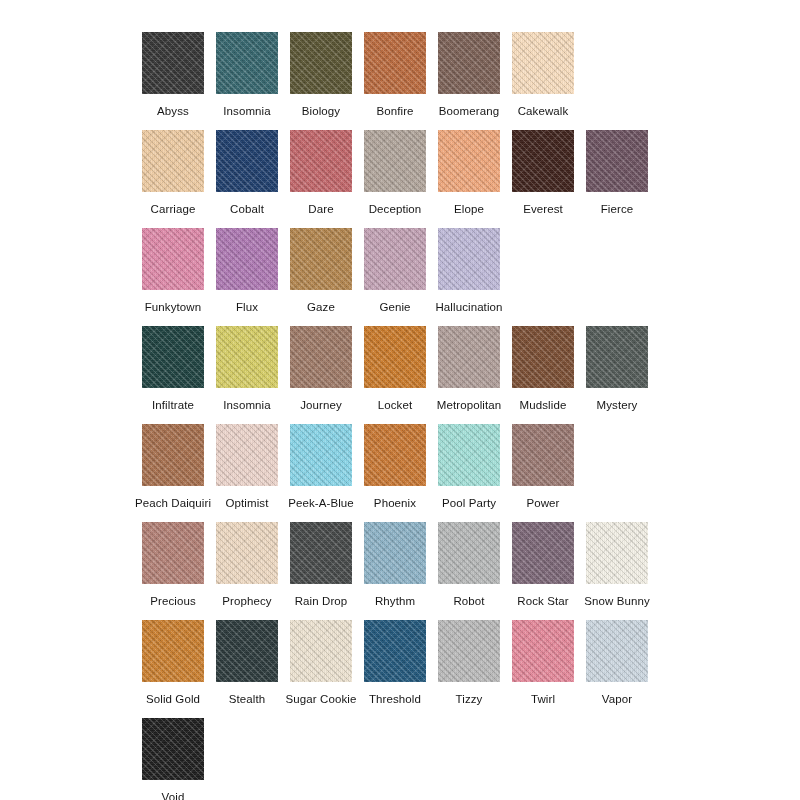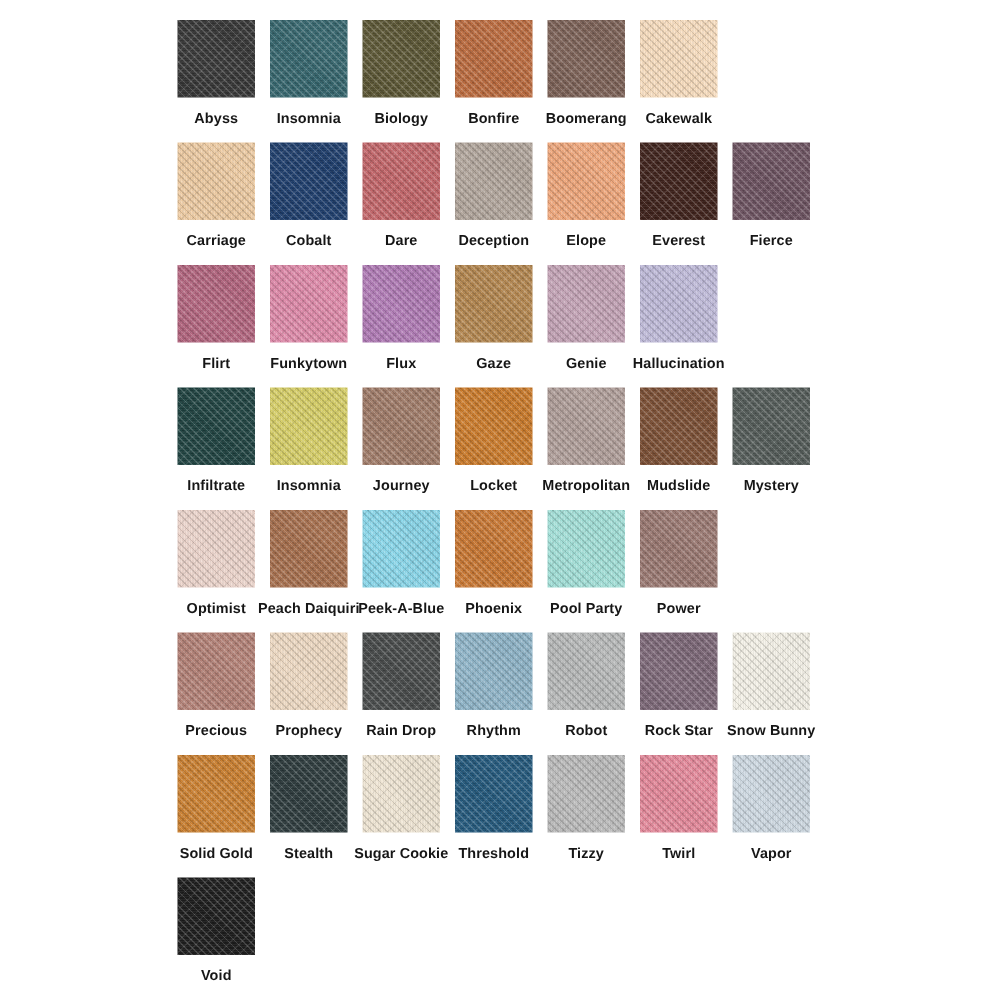--- a/index.html
+++ b/index.html
@@ -12,23 +12,22 @@
     width: 800px;
     height: 800px;
     font-family: "Liberation Sans", sans-serif;
     color: #1a1a1a;
     overflow: hidden;
   }
   #swatch-sheet {
     width: 800px;
     height: 652px;
     box-sizing: border-box;
-    padding: 16px 0 0 0;
+    padding: 32px 0 0 0;
     background: #ffffff;
-    font-weight: bold;
   }
   .swatch-row {
     display: flex;
     flex-direction: row;
     justify-content: flex-start;
     align-items: flex-start;
     margin: 0 0 0 0;
     padding-left: 136px;
     height: 98px;
   }
@@ -210,28 +209,20 @@
         <div class="swatch-chip" style="background-color: rgb(110, 84, 98);">
           <div class="weave-a"></div>
           <div class="weave-b"></div>
           <div class="weave-c"></div>
         </div>
         <div class="swatch-label">Fierce</div>
       </div>
     </div>
     <div class="swatch-row">
       <div class="swatch-cell">
-        <div class="swatch-chip" style="background-color: rgb(180, 101, 127);">
-          <div class="weave-a"></div>
-          <div class="weave-b"></div>
-          <div class="weave-c"></div>
-        </div>
-        <div class="swatch-label">Flirt</div>
-      </div>
-      <div class="swatch-cell">
         <div class="swatch-chip" style="background-color: rgb(225, 139, 171);">
           <div class="weave-a"></div>
           <div class="weave-b"></div>
           <div class="weave-c"></div>
         </div>
         <div class="swatch-label">Funkytown</div>
       </div>
       <div class="swatch-cell">
         <div class="swatch-chip" style="background-color: rgb(176, 122, 181);">
           <div class="weave-a"></div>
@@ -318,34 +309,34 @@
         <div class="swatch-chip" style="background-color: rgb(84, 92, 89);">
           <div class="weave-a"></div>
           <div class="weave-b"></div>
           <div class="weave-c"></div>
         </div>
         <div class="swatch-label">Mystery</div>
       </div>
     </div>
     <div class="swatch-row">
       <div class="swatch-cell">
+        <div class="swatch-chip" style="background-color: rgb(169, 113, 79);">
+          <div class="weave-a"></div>
+          <div class="weave-b"></div>
+          <div class="weave-c"></div>
+        </div>
+        <div class="swatch-label">Peach Daiquiri</div>
+      </div>
+      <div class="swatch-cell">
         <div class="swatch-chip" style="background-color: rgb(238, 214, 205);">
           <div class="weave-a"></div>
           <div class="weave-b"></div>
           <div class="weave-c"></div>
         </div>
         <div class="swatch-label">Optimist</div>
-      </div>
-      <div class="swatch-cell">
-        <div class="swatch-chip" style="background-color: rgb(169, 113, 79);">
-          <div class="weave-a"></div>
-          <div class="weave-b"></div>
-          <div class="weave-c"></div>
-        </div>
-        <div class="swatch-label">Peach Daiquiri</div>
       </div>
       <div class="swatch-cell">
         <div class="swatch-chip" style="background-color: rgb(138, 215, 234);">
           <div class="weave-a"></div>
           <div class="weave-b"></div>
           <div class="weave-c"></div>
         </div>
         <div class="swatch-label">Peek-A-Blue</div>
       </div>
       <div class="swatch-cell">

